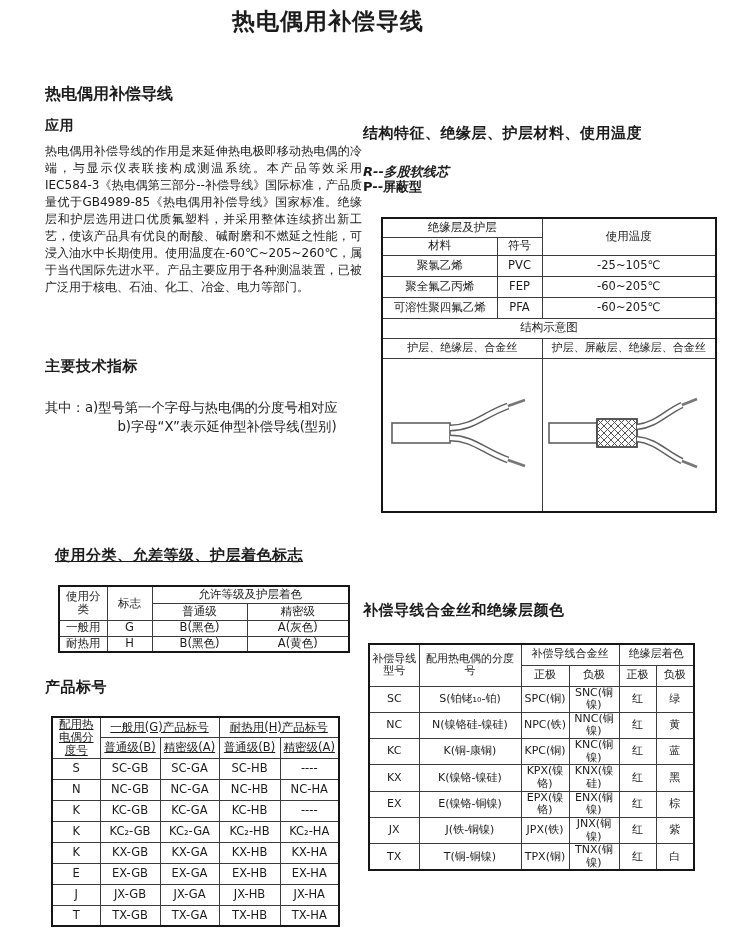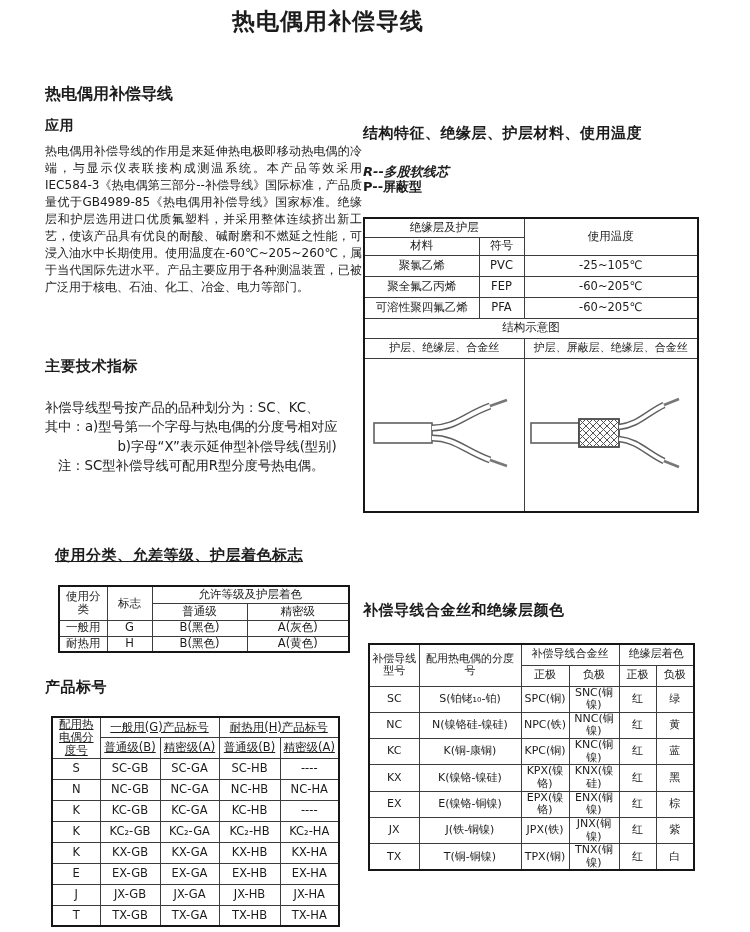--- a/index.html
+++ b/index.html
@@ -55,24 +55,22 @@
 
 <div class="abs h-main" style="left:45px;top:84px;">热电偶用补偿导线</div>
 
 <div class="abs h-sec" style="left:45px;top:117px;font-size:14px;">应用</div>
 
 <div class="abs body-text" style="left:45px;top:143px;">热电偶用补偿导线的作用是来延伸热电极即移动热电偶的冷端，与显示仪表联接构成测温系统。本产品等效采用IEC584-3《热电偶第三部分--补偿导线》国际标准，产品质量优于GB4989-85《热电偶用补偿导线》国家标准。绝缘层和护层选用进口优质氟塑料，并采用整体连续挤出新工艺，使该产品具有优良的耐酸、碱耐磨和不燃延之性能，可浸入油水中长期使用。使用温度在-60℃~205~260℃，属于当代国际先进水平。产品主要应用于各种测温装置，已被广泛用于核电、石油、化工、冶金、电力等部门。</div>
 
 <div class="abs h-sec" style="left:45px;top:357px;">主要技术指标</div>
 
 <div class="abs" style="left:45px;top:398px;width:320px;">
-  <div class="tech-line">补偿导线型号按产品的品种划分为：SC、KC、</div>
   <div class="tech-line">其中：a)型号第一个字母与热电偶的分度号相对应</div>
   <div class="tech-line indent-b">b)字母“X”表示延伸型补偿导线(型别)</div>
-  <div class="tech-line indent-note">注：SC型补偿导线可配用R型分度号热电偶。</div>
 </div>
 
 <div class="abs h-sec" style="left:55px;top:546px;text-decoration:underline;">使用分类、允差等级、护层着色标志</div>
 
 <table class="abs doc-table usage-table" style="left:50px;top:585px;margin-left:8px;">
   <colgroup>
       <col style="width:48px">
       <col style="width:45px">
       <col style="width:95px">
       <col style="width:102px">
@@ -185,21 +183,21 @@
         <td>TX-HA</td>
       </tr>
     </tbody>
 </table>
 
 <div class="abs h-sec" style="left:363px;top:124px;">结构特征、绝缘层、护层材料、使用温度</div>
 
 <div class="abs legend-line" style="left:363px;top:164px;font-style:italic;">R--多股软线芯</div>
 <div class="abs legend-line" style="left:363px;top:179px;">P--屏蔽型</div>
 
-<table class="abs doc-table struct-table" style="left:363px;top:217px;">
+<table class="abs doc-table struct-table" style="left:381px;top:217px;">
   <colgroup>
       <col style="width:115px">
       <col style="width:45px">
       <col style="width:174px">
     </colgroup>
   <thead>
     <tr class="r-group">
       <th colspan="2">绝缘层及护层</th>
       <th rowspan="2">使用温度</th>
     </tr>

